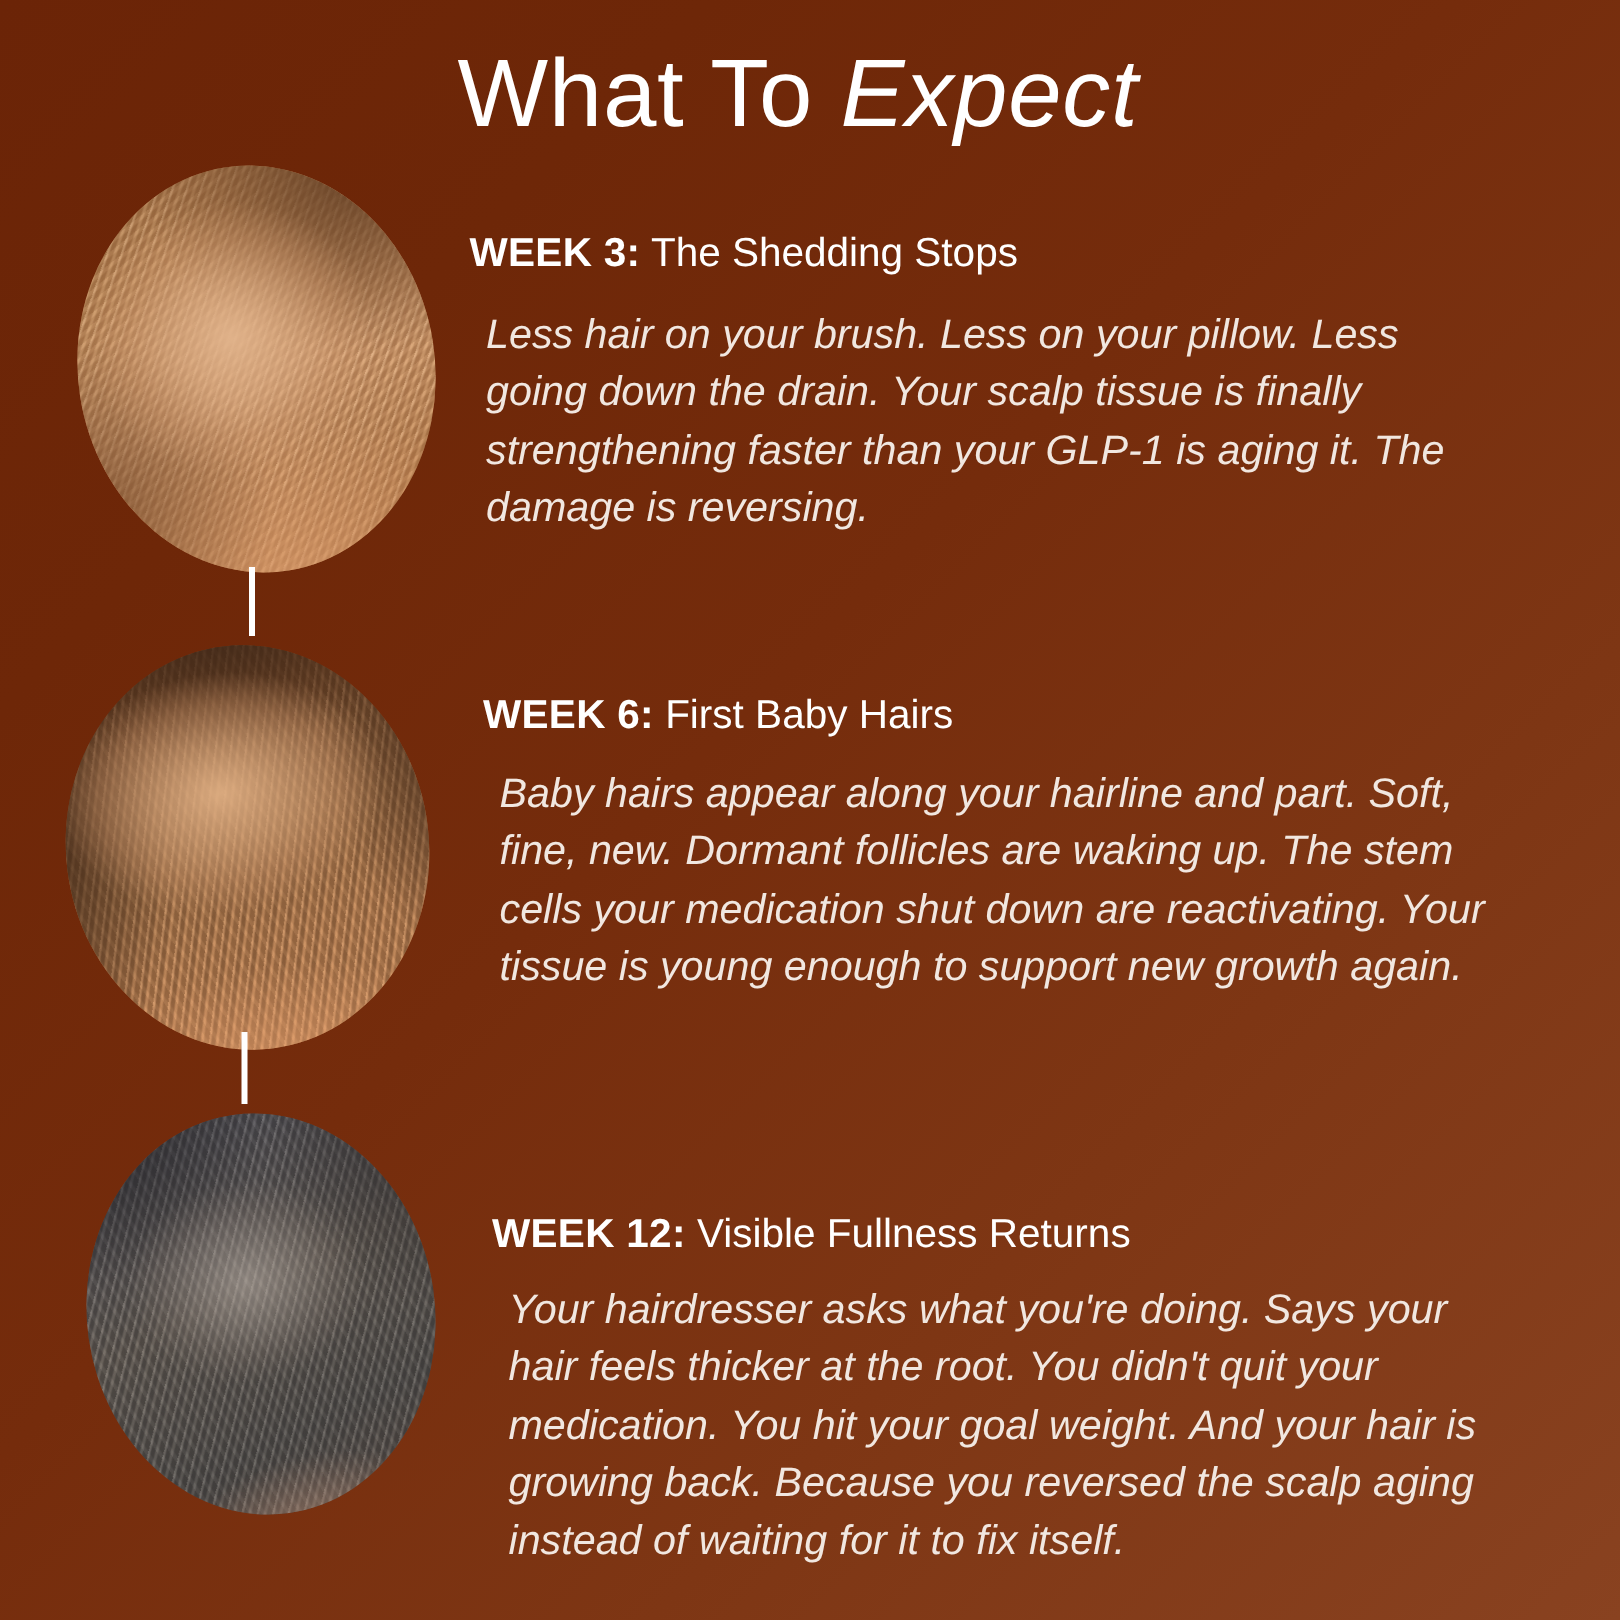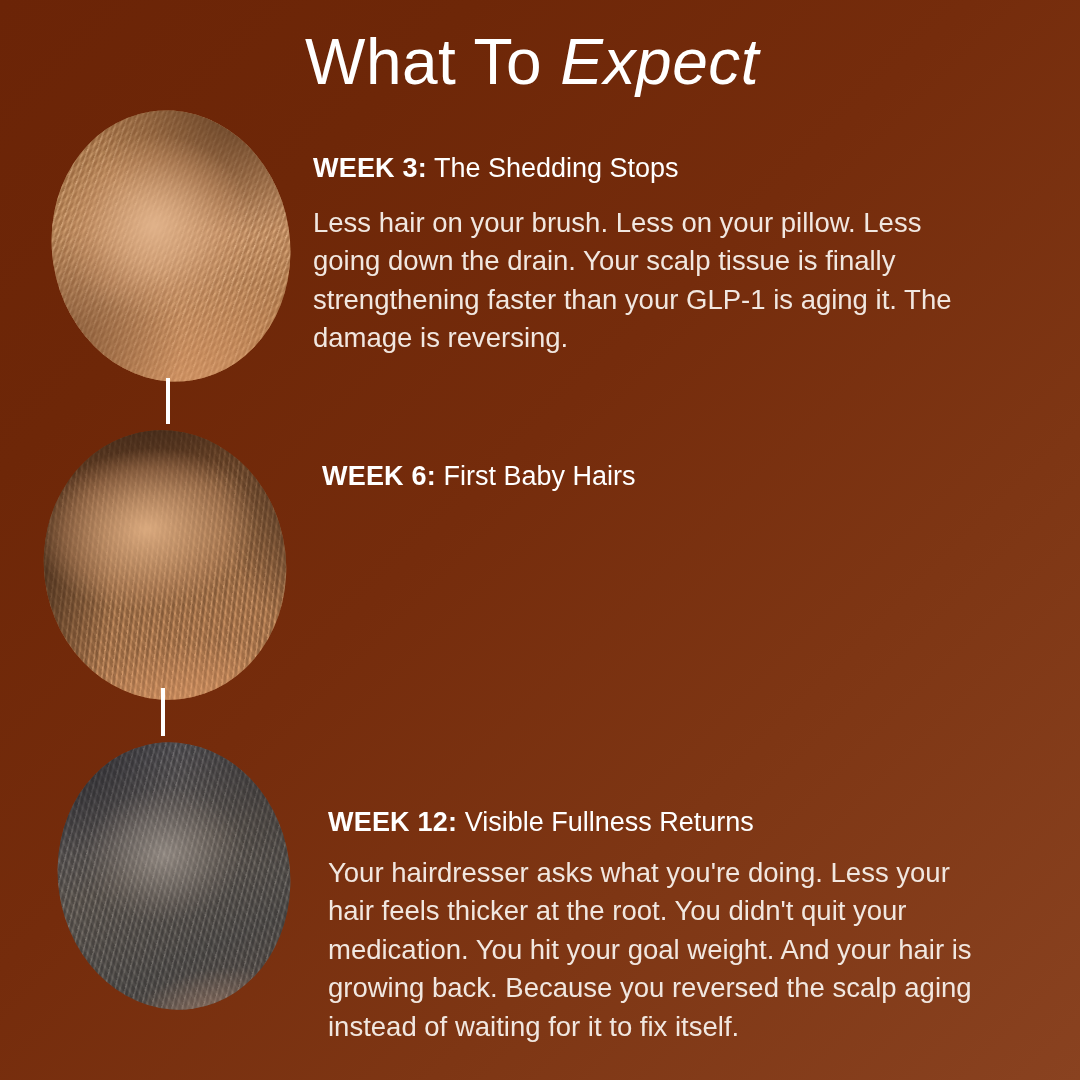--- a/index.html
+++ b/index.html
@@ -152,21 +152,22 @@
   }
   .sec-heading .week-title {
     font-weight: 400;
   }
 
   .sec-body {
     color: #F1E7E0;
     font-size: 27.5px;
     font-weight: 300;
     line-height: 1.40;
-    margin: 0;
+    margin: 11px;
+    font-style: italic;
   }
   #section-week3  .sec-body { width: 672px; }
   #section-week6  .sec-body { width: 666px; }
   #section-week12 .sec-body { width: 664px; }
 
   #section-week6 .sec-heading  { margin-bottom: 16px; }
   #section-week12 .sec-heading { margin-bottom: 14px; }
 </style>
 </head>
 <body>
@@ -193,20 +194,21 @@
     <div class="inner"></div>
   </div>
 
   <div class="section" id="section-week3">
     <h2 class="sec-heading"><span class="week-label">WEEK 3:</span><span class="week-title"> The Shedding Stops</span></h2>
     <p class="sec-body">Less hair on your brush. Less on your pillow. Less going down the drain. Your scalp tissue is finally strengthening faster than your GLP-1 is aging it. The damage is reversing.</p>
   </div>
 
   <div class="section" id="section-week6">
     <h2 class="sec-heading"><span class="week-label">WEEK 6:</span><span class="week-title"> First Baby Hairs</span></h2>
+    <p class="sec-body">Baby hairs appear along your hairline and part. Soft, fine, new. Dormant follicles are waking up. The stem cells your medication shut down are reactivating. Your tissue is young enough to support new growth again.</p>
   </div>
 
   <div class="section" id="section-week12">
     <h2 class="sec-heading"><span class="week-label">WEEK 12:</span><span class="week-title"> Visible Fullness Returns</span></h2>
-    <p class="sec-body">Your hairdresser asks what you're doing. Less your hair feels thicker at the root. You didn't quit your medication. You hit your goal weight. And your hair is growing back. Because you reversed the scalp aging instead of waiting for it to fix itself.</p>
+    <p class="sec-body">Your hairdresser asks what you're doing. Says your hair feels thicker at the root. You didn't quit your medication. You hit your goal weight. And your hair is growing back. Because you reversed the scalp aging instead of waiting for it to fix itself.</p>
   </div>
 
 </div>
 
 </body></html>

